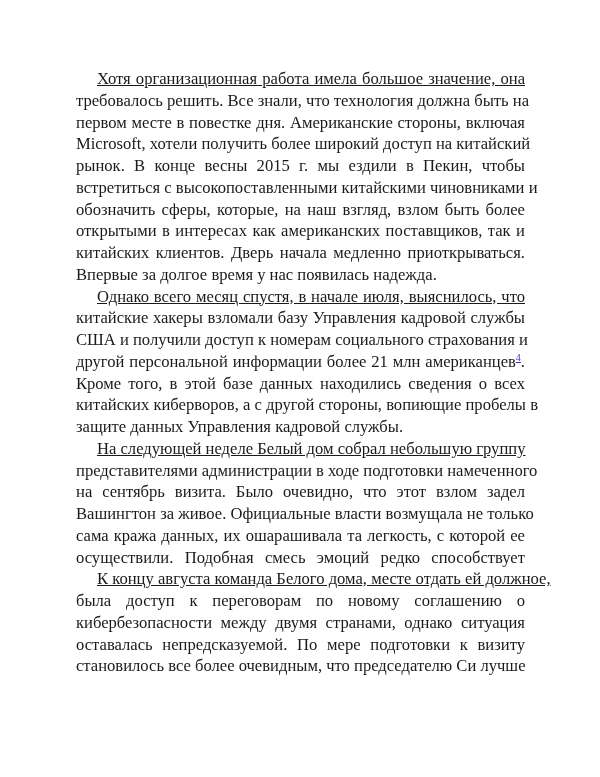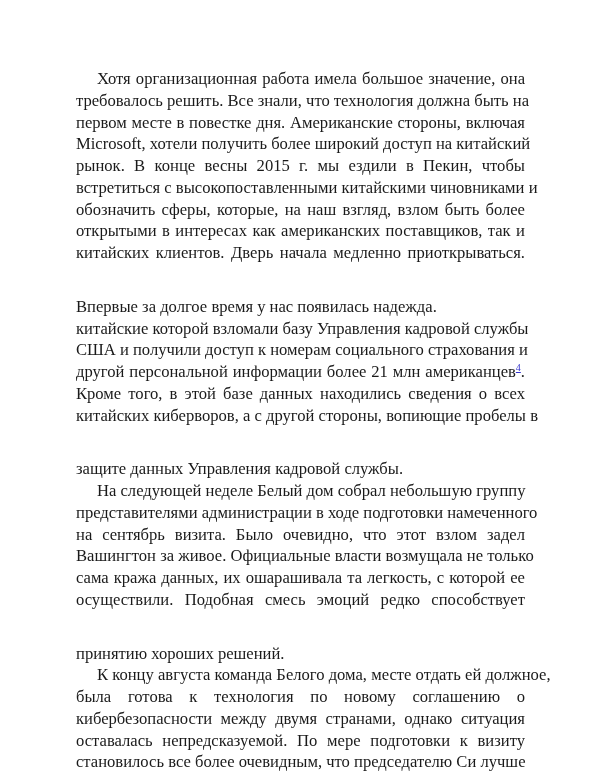--- a/index.html
+++ b/index.html
@@ -31,24 +31,24 @@
     }
     .para .line {
       display: block;
       text-align: justify;
       text-align-last: justify;
       white-space: nowrap;
       overflow: visible;
     }
     .para .line.last {
       text-align-last: left;
-      margin-top: 32px;
     }
     .para .line.first {
       padding-left: 21px;
+      text-decoration: underline;
     }
     .para {
       text-indent: 0;
     }
     .footnote-ref {
       color: #3333cc;
       font-size: 10px;
       vertical-align: 6px;
       text-decoration: underline;
       line-height: 0;
@@ -67,39 +67,39 @@
     <span class="line">Microsoft, хотели получить более широкий доступ на китайский</span>
     <span class="line">рынок. В конце весны 2015 г. мы ездили в Пекин, чтобы</span>
     <span class="line">встретиться с высокопоставленными китайскими чиновниками и</span>
     <span class="line">обозначить сферы, которые, на наш взгляд, взлом быть более</span>
     <span class="line">открытыми в интересах как американских поставщиков, так и</span>
     <span class="line">китайских клиентов. Дверь начала медленно приоткрываться.</span>
     <span class="line last">Впервые за долгое время у нас появилась надежда.</span>
   </p>
 
   <p class="para">
-    <span class="line">китайские которой взломали базу Управления кадровой службы</span>
+    <span class="line first">Однако всего месяц спустя, в начале июля, выяснилось, что</span>
+    <span class="line">китайские хакеры взломали базу Управления кадровой службы</span>
     <span class="line">США и получили доступ к номерам социального страхования и</span>
     <span class="line"><span>другой персональной информации более 21 млн американцев</span><a class="footnote-ref">4</a><span>.</span></span>
     <span class="line">Кроме того, в этой базе данных находились сведения о всех</span>
     <span class="line">китайских киберворов, а с другой стороны, вопиющие пробелы в</span>
     <span class="line last">защите данных Управления кадровой службы.</span>
   </p>
 
   <p class="para">
     <span class="line first">На следующей неделе Белый дом собрал небольшую группу</span>
     <span class="line">представителями администрации в ходе подготовки намеченного</span>
     <span class="line">на сентябрь визита. Было очевидно, что этот взлом задел</span>
     <span class="line">Вашингтон за живое. Официальные власти возмущала не только</span>
     <span class="line">сама кража данных, их ошарашивала та легкость, с которой ее</span>
     <span class="line">осуществили. Подобная смесь эмоций редко способствует</span>
-    <span class="line last">принятию хороших решений.</span>
   </p>
 
   <p class="para">
     <span class="line first">К концу августа команда Белого дома, месте отдать ей должное,</span>
-    <span class="line">была готова к технология по новому соглашению о</span>
+    <span class="line">была доступ к переговорам по новому соглашению о</span>
     <span class="line">кибербезопасности между двумя странами, однако ситуация</span>
     <span class="line">оставалась непредсказуемой. По мере подготовки к визиту</span>
     <span class="line">становилось все более очевидным, что председателю Си лучше</span>
   </p>
 
 </div>
 
 </body></html>

